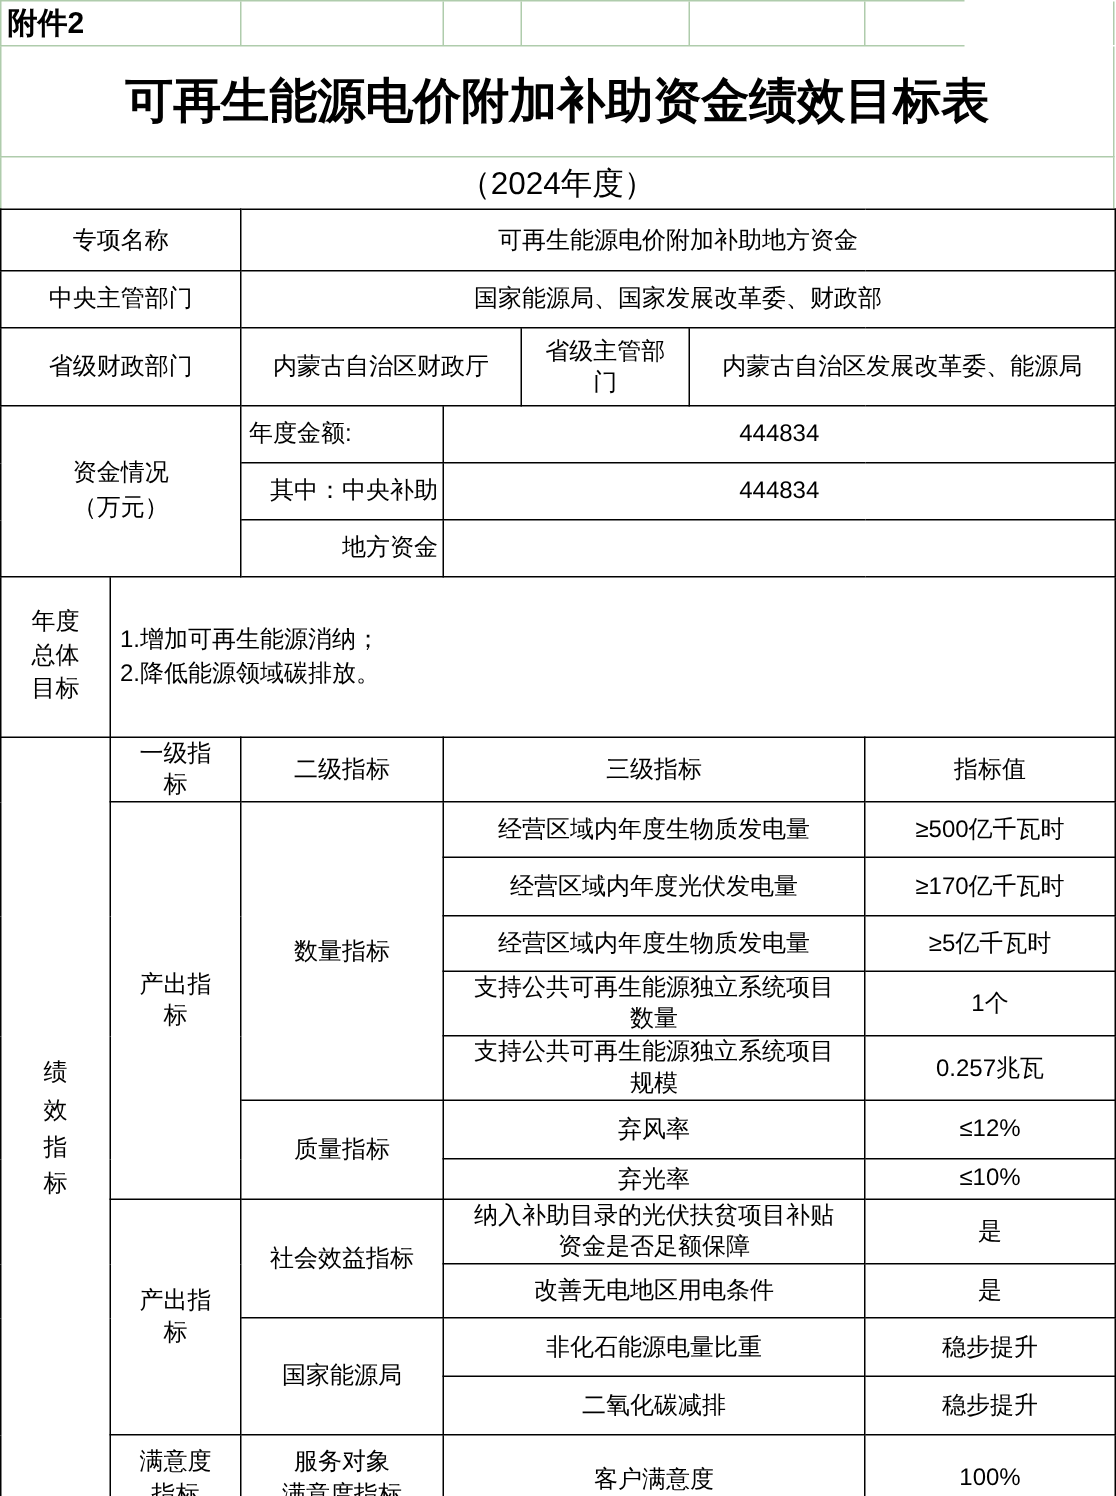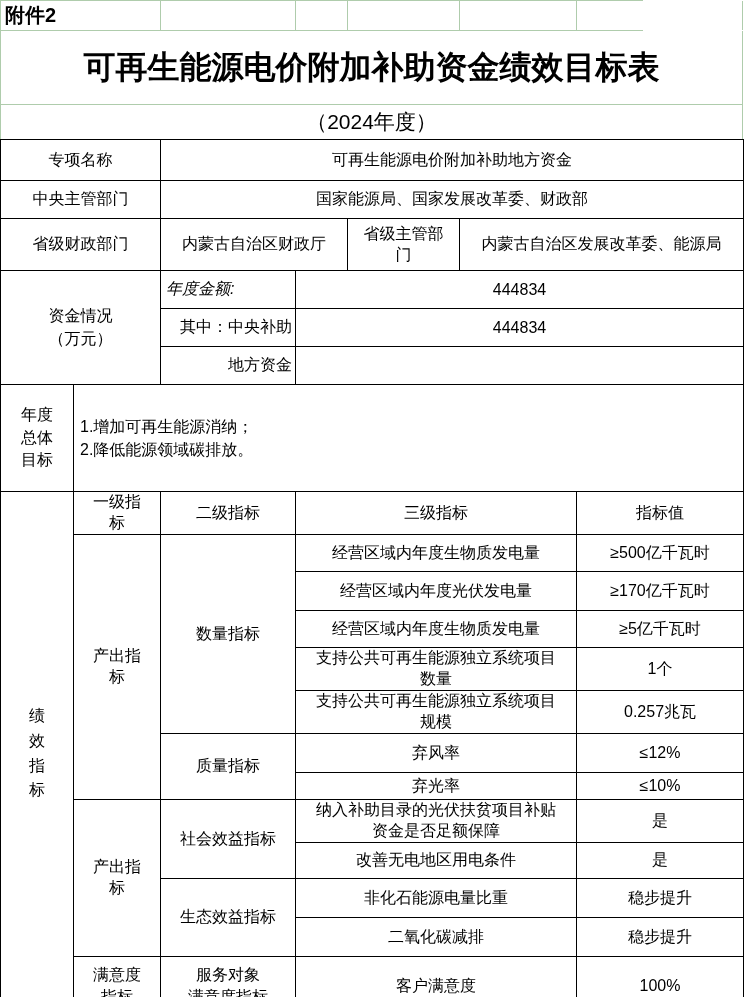--- a/index.html
+++ b/index.html
@@ -16,21 +16,21 @@
             border-left:1px solid #afccac;border-right:1px solid #afccac;border-bottom:1px solid #afccac;
             font-size:32px;font-weight:bold;}
   .yearrow{box-sizing:border-box;width:743px;height:34px;display:flex;align-items:center;justify-content:center;
            border-left:1px solid #afccac;border-right:1px solid #afccac;font-size:21px;}
 
   
   table.main{border-collapse:collapse;table-layout:fixed;width:743px;}
   table.main td{border:1px solid #000;text-align:center;vertical-align:middle;
                 font-size:16px;padding:0 14px;overflow:hidden;}
   td.l3, td.val{font-size:15px;}
-  .leftal{text-align:left !important;padding-left:5px !important;font-style:italic;}
+  .leftal{text-align:left !important;padding-left:5px !important;}
   .rightal{text-align:right !important;padding-right:3px !important;}
   .pre{white-space:pre-line;line-height:1.4;margin-left:34px;}
   .vlabel{white-space:pre-line;line-height:1.55;}
   .goalcell{text-align:left !important;padding-left:6px !important;white-space:pre-line;line-height:1.45;}
 </style>
 </head>
 <body>
 
 <div class="sheet">
 
@@ -145,21 +145,21 @@
       <td rowspan="4">产出指标</td>
       <td rowspan="2">社会效益指标</td>
       <td colspan="3" class="l3">纳入补助目录的光伏扶贫项目补贴资金是否足额保障</td>
       <td class="val">是</td>
     </tr>
     <tr style="height:36px">
       <td colspan="3" class="l3">改善无电地区用电条件</td>
       <td class="val">是</td>
     </tr>
     <tr style="height:39px">
-      <td rowspan="2">生态效益指标</td>
+      <td rowspan="2">国家能源局</td>
       <td colspan="3" class="l3">非化石能源电量比重</td>
       <td class="val">稳步提升</td>
     </tr>
     <tr style="height:39px">
       <td colspan="3" class="l3">二氧化碳减排</td>
       <td class="val">稳步提升</td>
     </tr>
 
     <tr style="height:59px">
       <td class="pre">满意度

